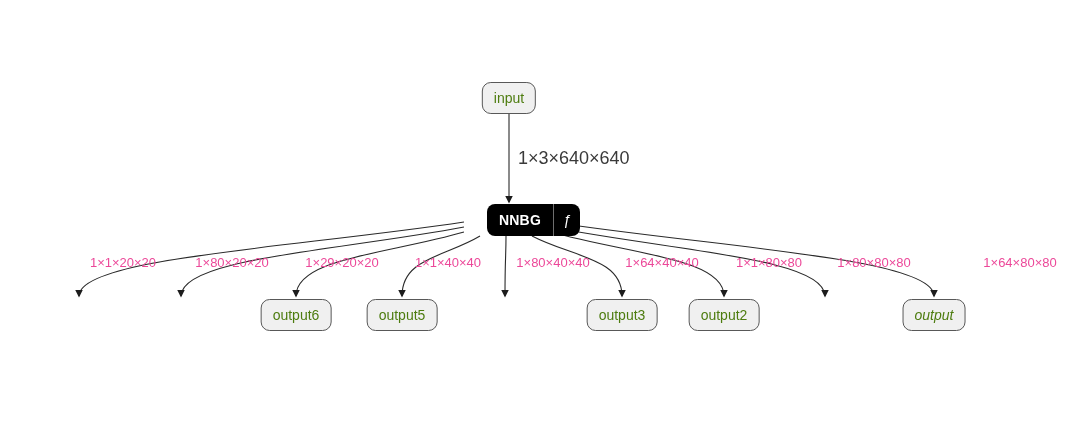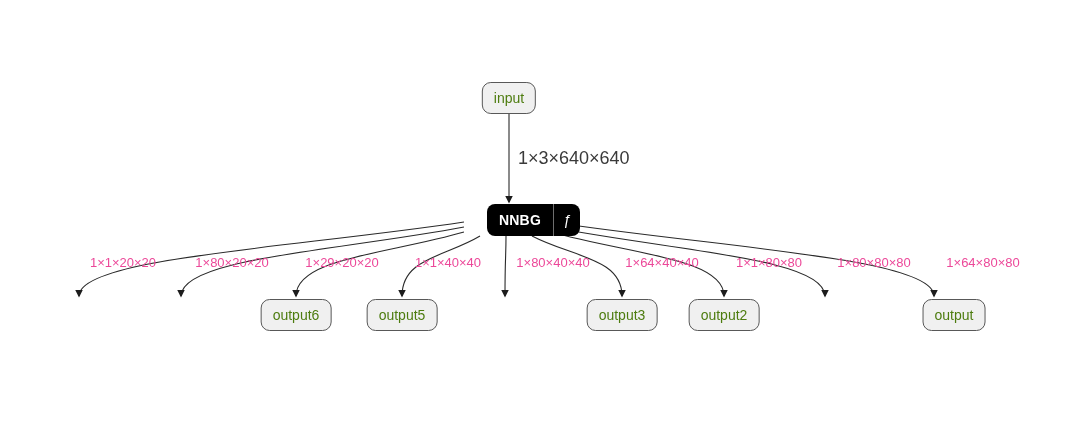--- a/index.html
+++ b/index.html
@@ -118,21 +118,21 @@
   </div>
 
   <span class="edge-label" style="left:123px; top:262px;">1×1×20×20</span>
   <span class="edge-label" style="left:232px; top:262px;">1×80×20×20</span>
   <span class="edge-label" style="left:342px; top:262px;">1×29×20×20</span>
   <span class="edge-label" style="left:448px; top:262px;">1×1×40×40</span>
   <span class="edge-label" style="left:553px; top:262px;">1×80×40×40</span>
   <span class="edge-label" style="left:662px; top:262px;">1×64×40×40</span>
   <span class="edge-label" style="left:769px; top:262px;">1×1×80×80</span>
   <span class="edge-label" style="left:874px; top:262px;">1×80×80×80</span>
-  <span class="edge-label" style="left:983px; top:262px;">1×64×80×80</span>
+  <span class="edge-label" style="left:1020px; top:262px;">1×64×80×80</span>
 
   <div class="node" style="left:296px; top:299px;">output6</div>
   <div class="node" style="left:402px; top:299px;">output5</div>
   <div class="node" style="left:622px; top:299px;">output3</div>
   <div class="node" style="left:724px; top:299px;">output2</div>
-  <div class="node" style="left:954px; top:299px;">output</div>
+  <div class="node" style="left:934px; top:299px;font-style:italic;">output</div>
 
 </div>
 
 </body></html>

